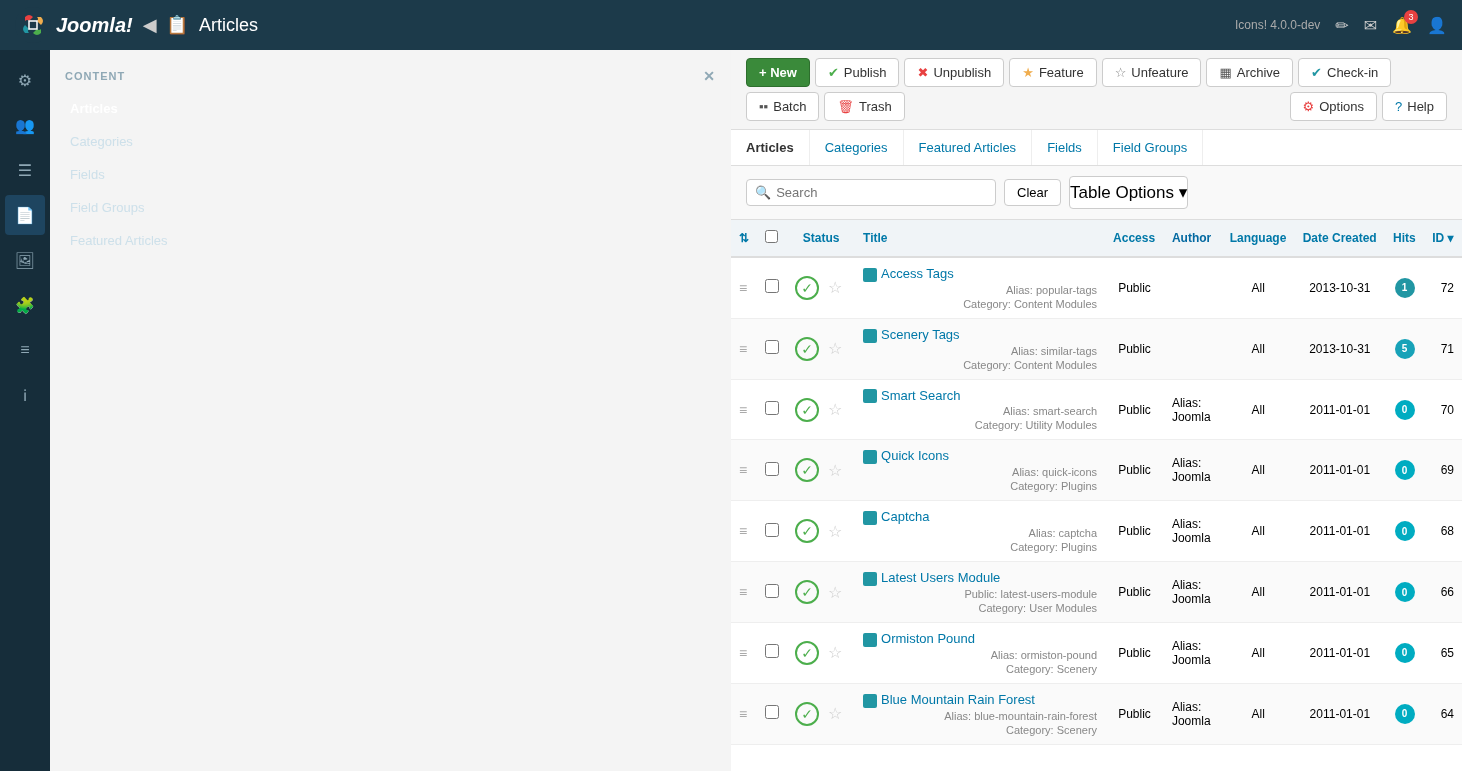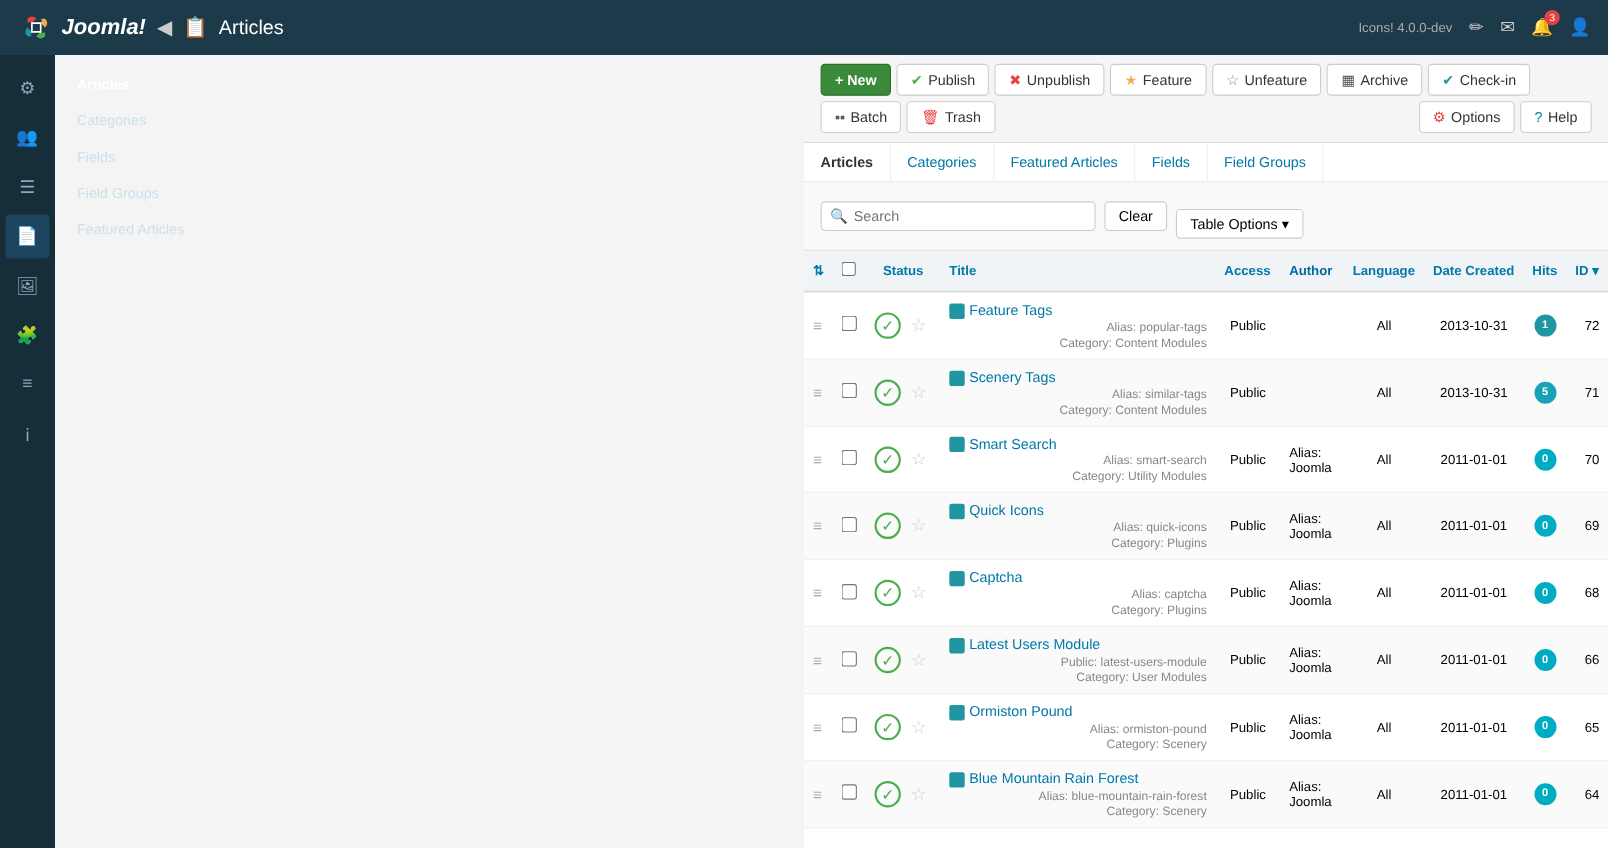--- a/index.html
+++ b/index.html
@@ -211,24 +211,23 @@
       border: 1px solid #ccc;
       border-radius: 4px;
       padding: 5px 12px;
       cursor: pointer;
       font-size: 13px;
     }
     .btn-table-options {
       background: #fff;
       border: 1px solid #ccc;
       border-radius: 4px;
-      padding: 5px 12px;
-      cursor: pointer;
-      font-size: 13px;
-      margin-top: 14px;
+      padding: 5px 0;
+      cursor: pointer;
+      font-size: 17px;
     }
 
     
     .data-table {
       width: 100%;
       border-collapse: collapse;
     }
     .data-table th {
       background: #f0f4f7;
       color: #0078a8;
@@ -384,20 +383,24 @@
       <div class="sidebar-icon-item">👥</div>
       <div class="sidebar-icon-item">☰</div>
       <div class="sidebar-icon-item active">📄</div>
       <div class="sidebar-icon-item">🖼</div>
       <div class="sidebar-icon-item">🧩</div>
       <div class="sidebar-icon-item">≡</div>
       <div class="sidebar-icon-item">ℹ</div>
     </div>
 
     <div class="sidebar-menu">
+      <div class="sidebar-section-header">
+        <span>CONTENT</span>
+        <span class="sidebar-close">✕</span>
+      </div>
       <div class="sidebar-menu-item active">Articles</div>
       <div class="sidebar-menu-item">Categories</div>
       <div class="sidebar-menu-item">Fields</div>
       <div class="sidebar-menu-item">Field Groups</div>
       <div class="sidebar-menu-item">Featured Articles</div>
     </div>
   </div>
 
   <div class="content-area">
 
@@ -487,21 +490,21 @@
       <td class="col-drag"><span class="drag-handle">≡</span></td>
       <td class="col-check"><input type="checkbox" class="checkbox" style=""></td>
       <td class="col-status">
         <div class="status-icons">
           <span class="status-check">✓</span>
           <span class="status-star">☆</span>
         </div>
       </td>
       <td class="col-title">
         <div class="article-title">
-          <span class="article-edit-icon"></span><a href="#">Feature Tags</a>
+          <span class="article-edit-icon"></span><a href="#">Access Tags</a>
         </div>
         <div class="article-meta">Alias: popular-tags</div>
         <div class="article-meta">Category: Content Modules</div>
       </td>
       <td class="col-access" style="text-align:center;">Public</td>
       <td class="col-author"></td>
       <td class="col-lang" style="text-align:center;">All</td>
       <td class="col-date" style="text-align:center;">2013-10-31</td>
       <td class="col-hits" style="text-align:center;">
         <span class="hits-badge" style="background:#2196a3;">1</span>

